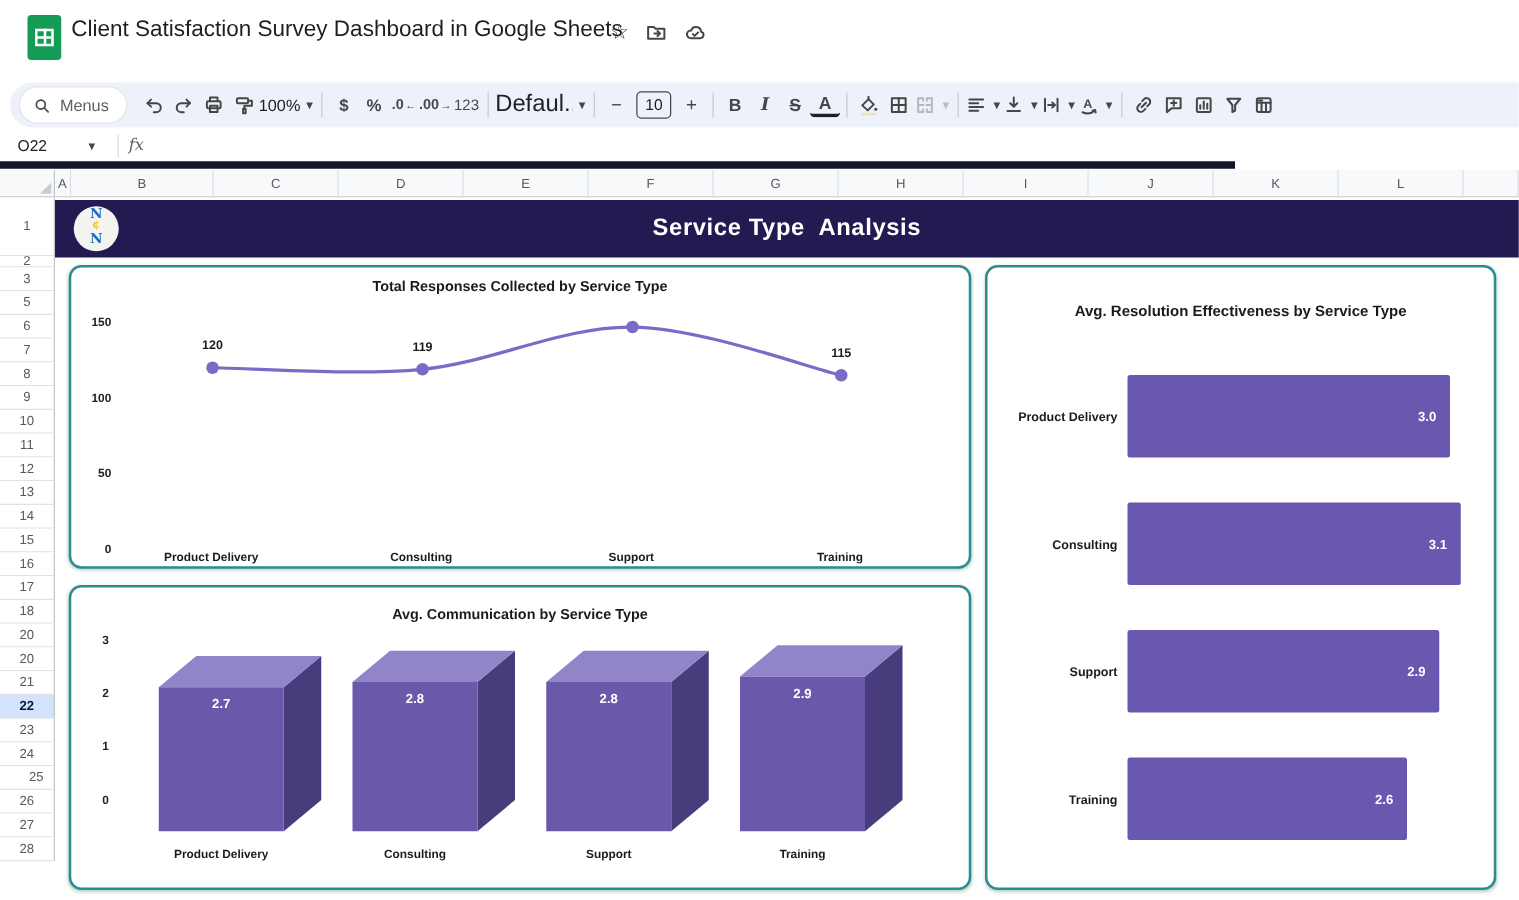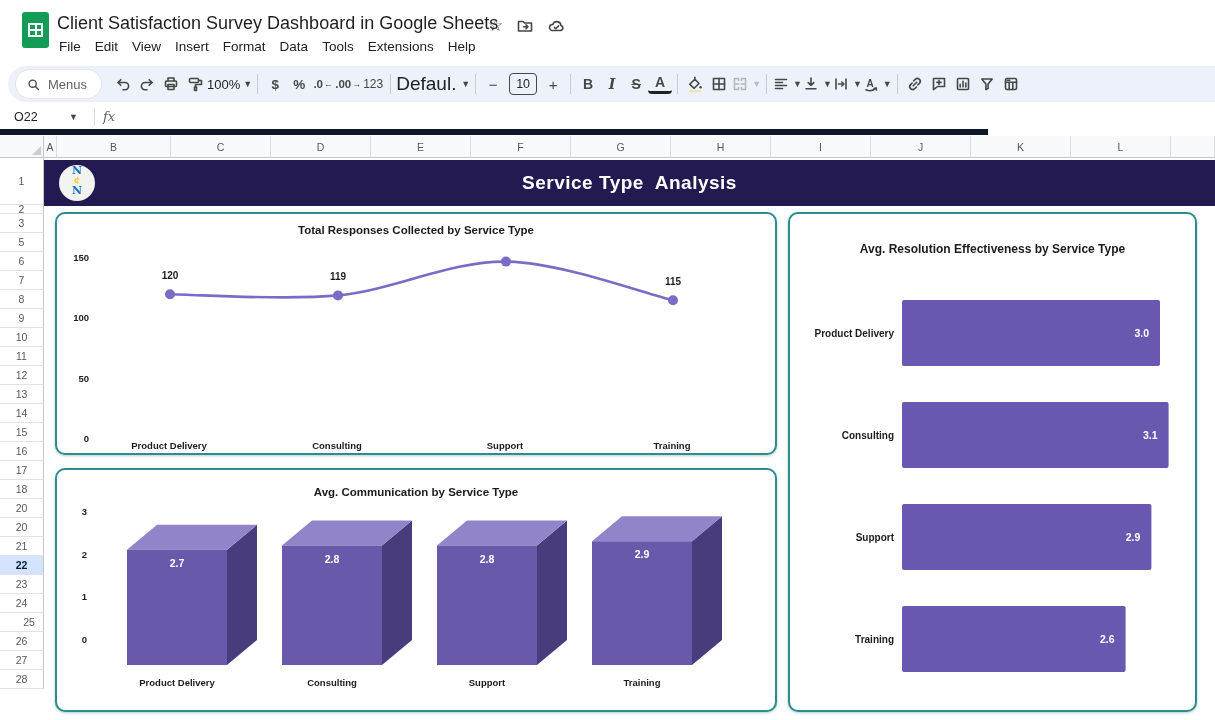--- a/index.html
+++ b/index.html
@@ -96,31 +96,20 @@
     <span style="font-size:17px;">☆</span>
     <svg class="ic" width="18" height="18" viewBox="0 0 18 18">
       <path d="M2.5 4.5h4.5l1.5 1.5h7v8h-13z"></path>
         <path d="M7.5 9.8h4.2 M10 7.8l2 2-2 2"></path>
     </svg>
     <svg class="ic" width="19" height="18" viewBox="0 0 19 18">
       <path d="M5.2 13.5h8.2a2.6 2.6 0 0 0 .5-5.1 4.1 4.1 0 0 0-8-.9 2.9 2.9 0 0 0-.7 6z"></path>
       <path d="M7.3 10.3l1.4 1.4 2.8-2.8"></path>
     </svg>
   </div>
-  <div id="menubar">
-      <span>File</span>
-      <span>Edit</span>
-      <span>View</span>
-      <span>Insert</span>
-      <span>Format</span>
-      <span>Data</span>
-      <span>Tools</span>
-      <span>Extensions</span>
-      <span>Help</span>
-    </div>
 </div>
 
 <div id="toolbar">
   <div id="menus-pill">
     <svg class="ic" width="15" height="15" viewBox="0 0 18 18">
       <circle cx="8" cy="8" r="4.3"></circle>
         <line x1="11.3" y1="11.3" x2="15" y2="15"></line>
     </svg>
     <span>Menus</span>
   </div>

